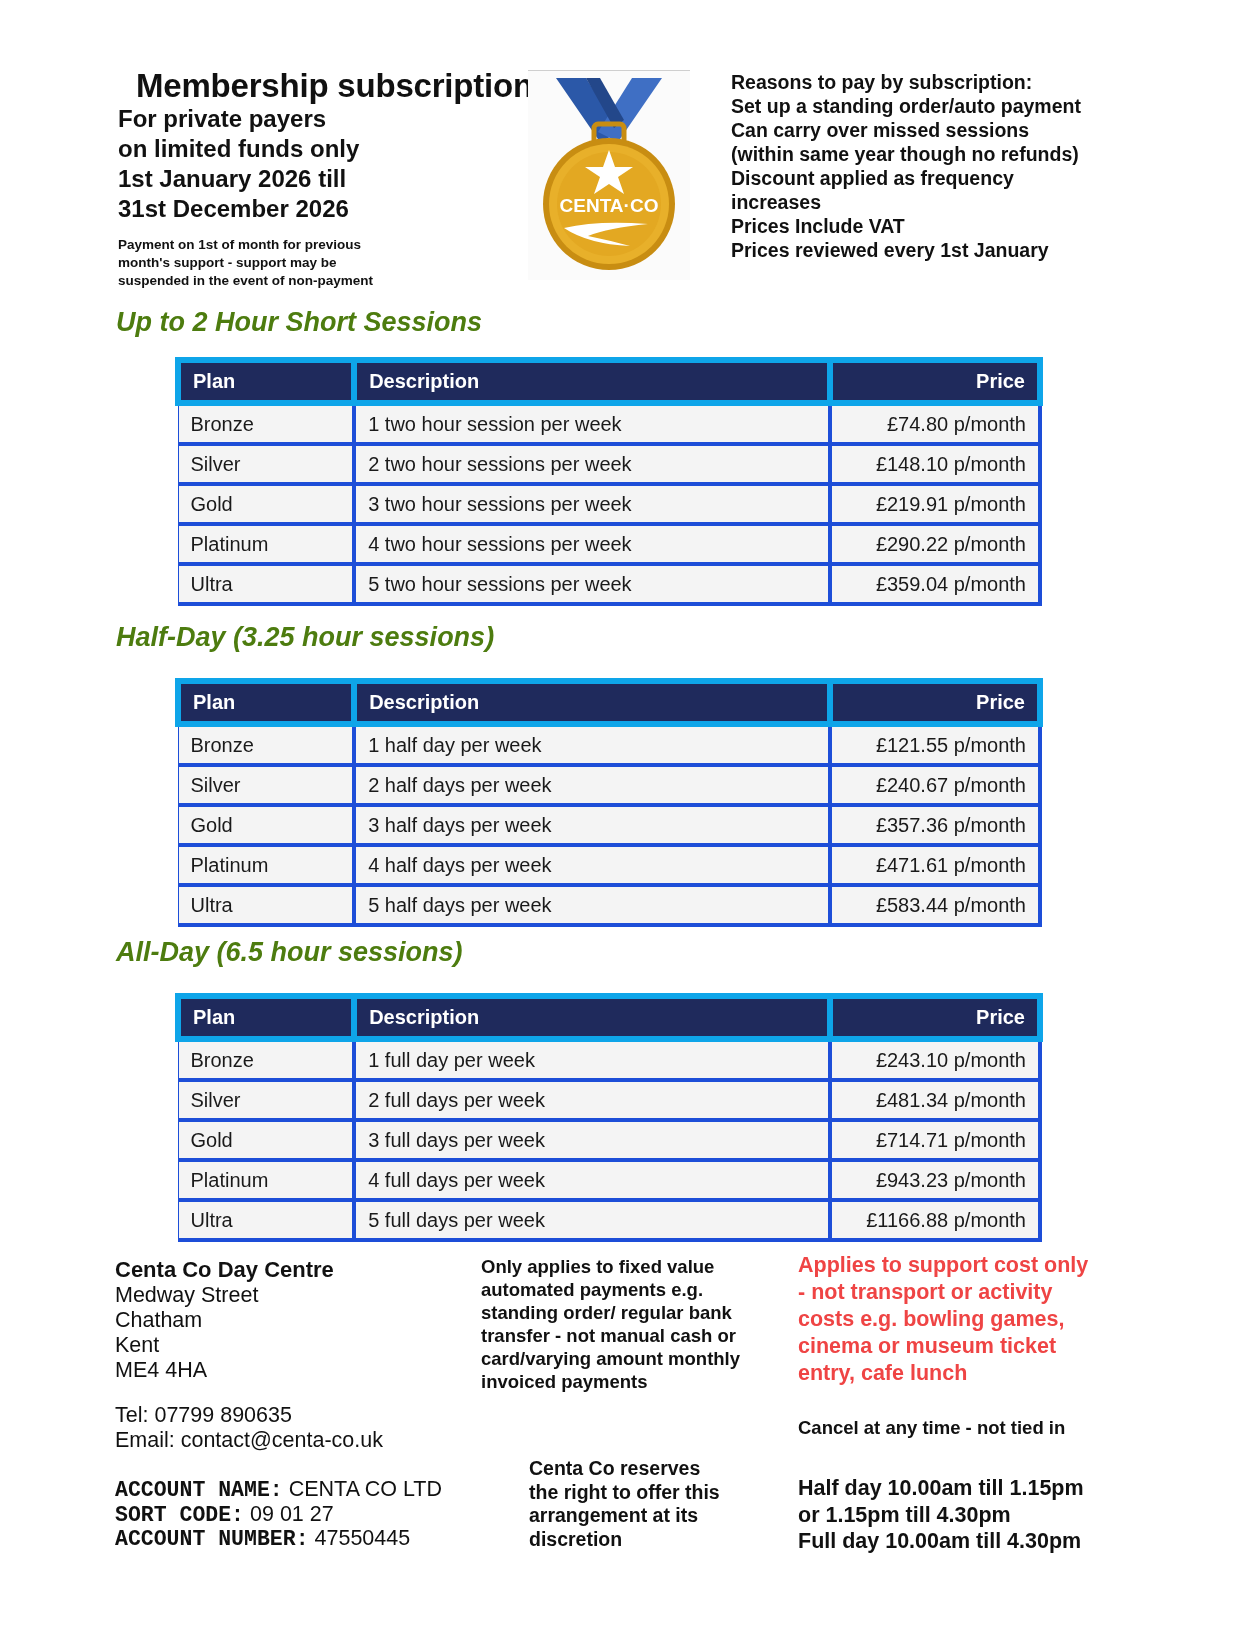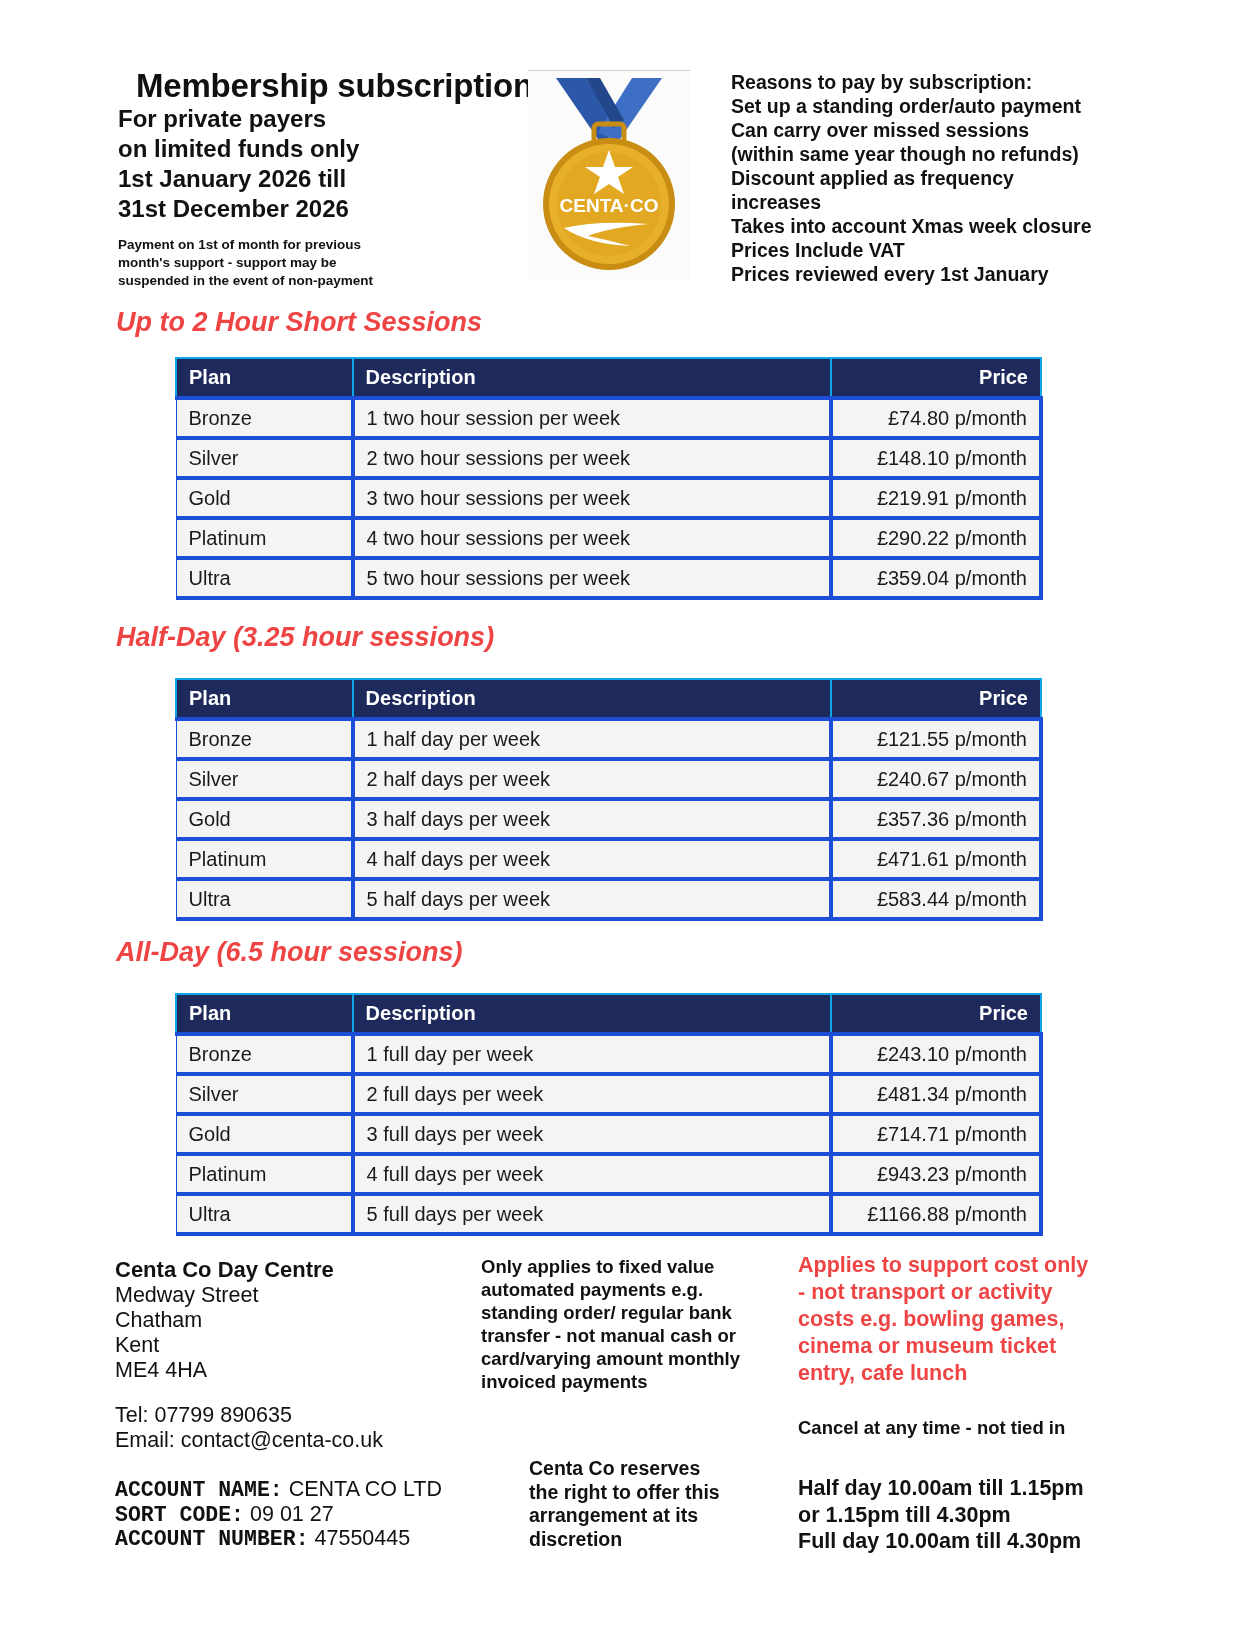--- a/index.html
+++ b/index.html
@@ -17,30 +17,30 @@
 
   
   .medal-wrap { left: 528px; top: 70px; width: 162px; height: 210px; background: #fbfbfb; }
   .medal-wrap .topline { position: absolute; left: 0; top: 0; width: 162px; height: 1px; background: #cfcfcf; }
 
   
   .reasons { left: 731px; top: 70px; font-size: 19.5px; font-weight: bold; line-height: 24px; }
   .reasons div { height: 24px; white-space: nowrap; }
 
   
-  .section-heading { font-size: 27px; font-weight: bold; font-style: italic; color: #ef4444; white-space: nowrap; }
+  .section-heading { font-size: 27px; font-weight: bold; font-style: italic; color: #4d7c0f; white-space: nowrap; }
 
   
   table.plan-table {
     position: absolute; left: 175px; width: 868px;
     border-collapse: collapse; font-size: 20px;
   }
   table.plan-table th {
     background: #1f2a5c; color: #fff; font-weight: bold; text-align: left;
-    height: 37px; padding: 0 12px; border: 2px solid #0ea5e9; font-size: 20px;
+    height: 37px; padding: 0 12px; border: 6px solid #0ea5e9; font-size: 20px;
   }
   table.plan-table th.price, table.plan-table td.price { text-align: right; }
   table.plan-table td {
     background: #f4f4f4; height: 36px; padding: 0 12px;
     border: 4px solid #1d4ed8; border-left-width: 1px; color: #1a1a1a;
   }
   table.plan-table col.c1 { width: 177px; }
   table.plan-table col.c2 { width: 480px; }
   table.plan-table col.c3 { width: 211px; }
 
@@ -97,21 +97,20 @@
   </svg>
 </div>
 
 <div class="abs reasons">
   <div>Reasons to pay by subscription:</div>
   <div>Set up a standing order/auto payment</div>
   <div>Can carry over missed sessions</div>
   <div>(within same year though no refunds)</div>
   <div>Discount applied as frequency</div>
   <div>increases</div>
-  <div>Takes into account Xmas week closure</div>
   <div>Prices Include VAT</div>
   <div>Prices reviewed every 1st January</div>
 </div>
 
 <div class="abs section-heading" style="left:116px; top:307px;">Up to 2 Hour Short Sessions</div>
 <table class="plan-table" style="top:357px;">
   <colgroup>
       <col class="c1">
       <col class="c2">
       <col class="c3">

